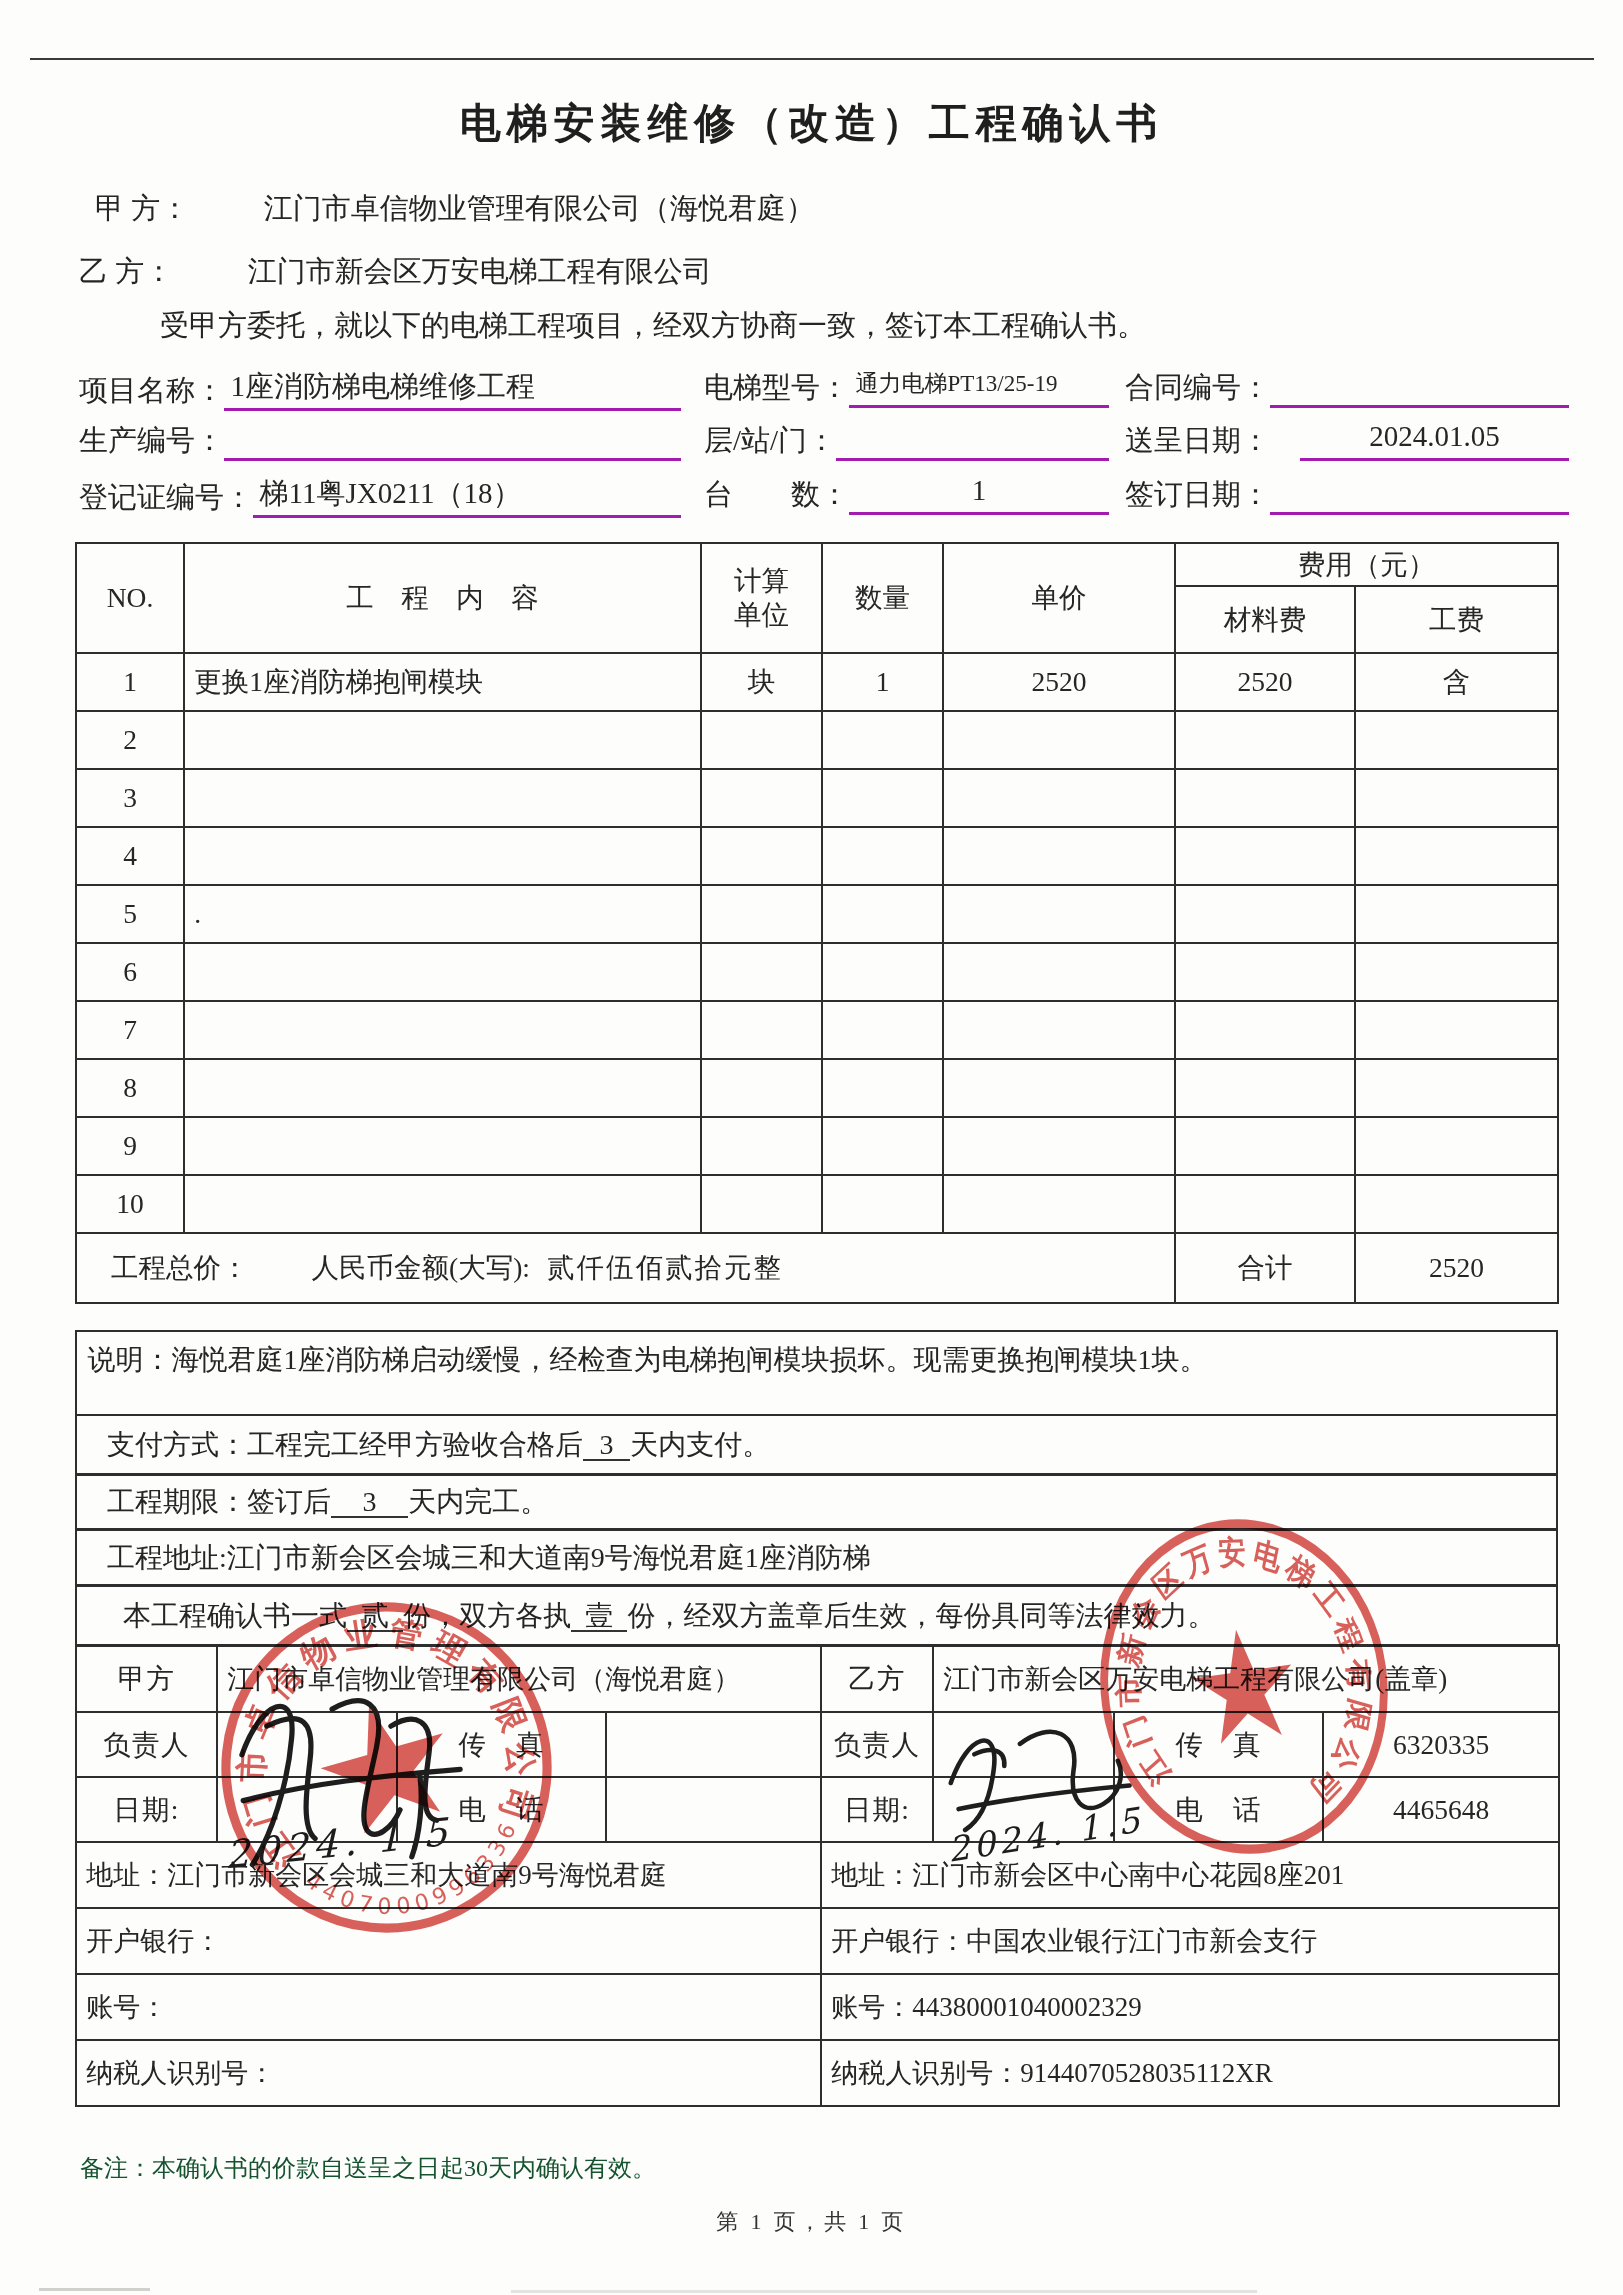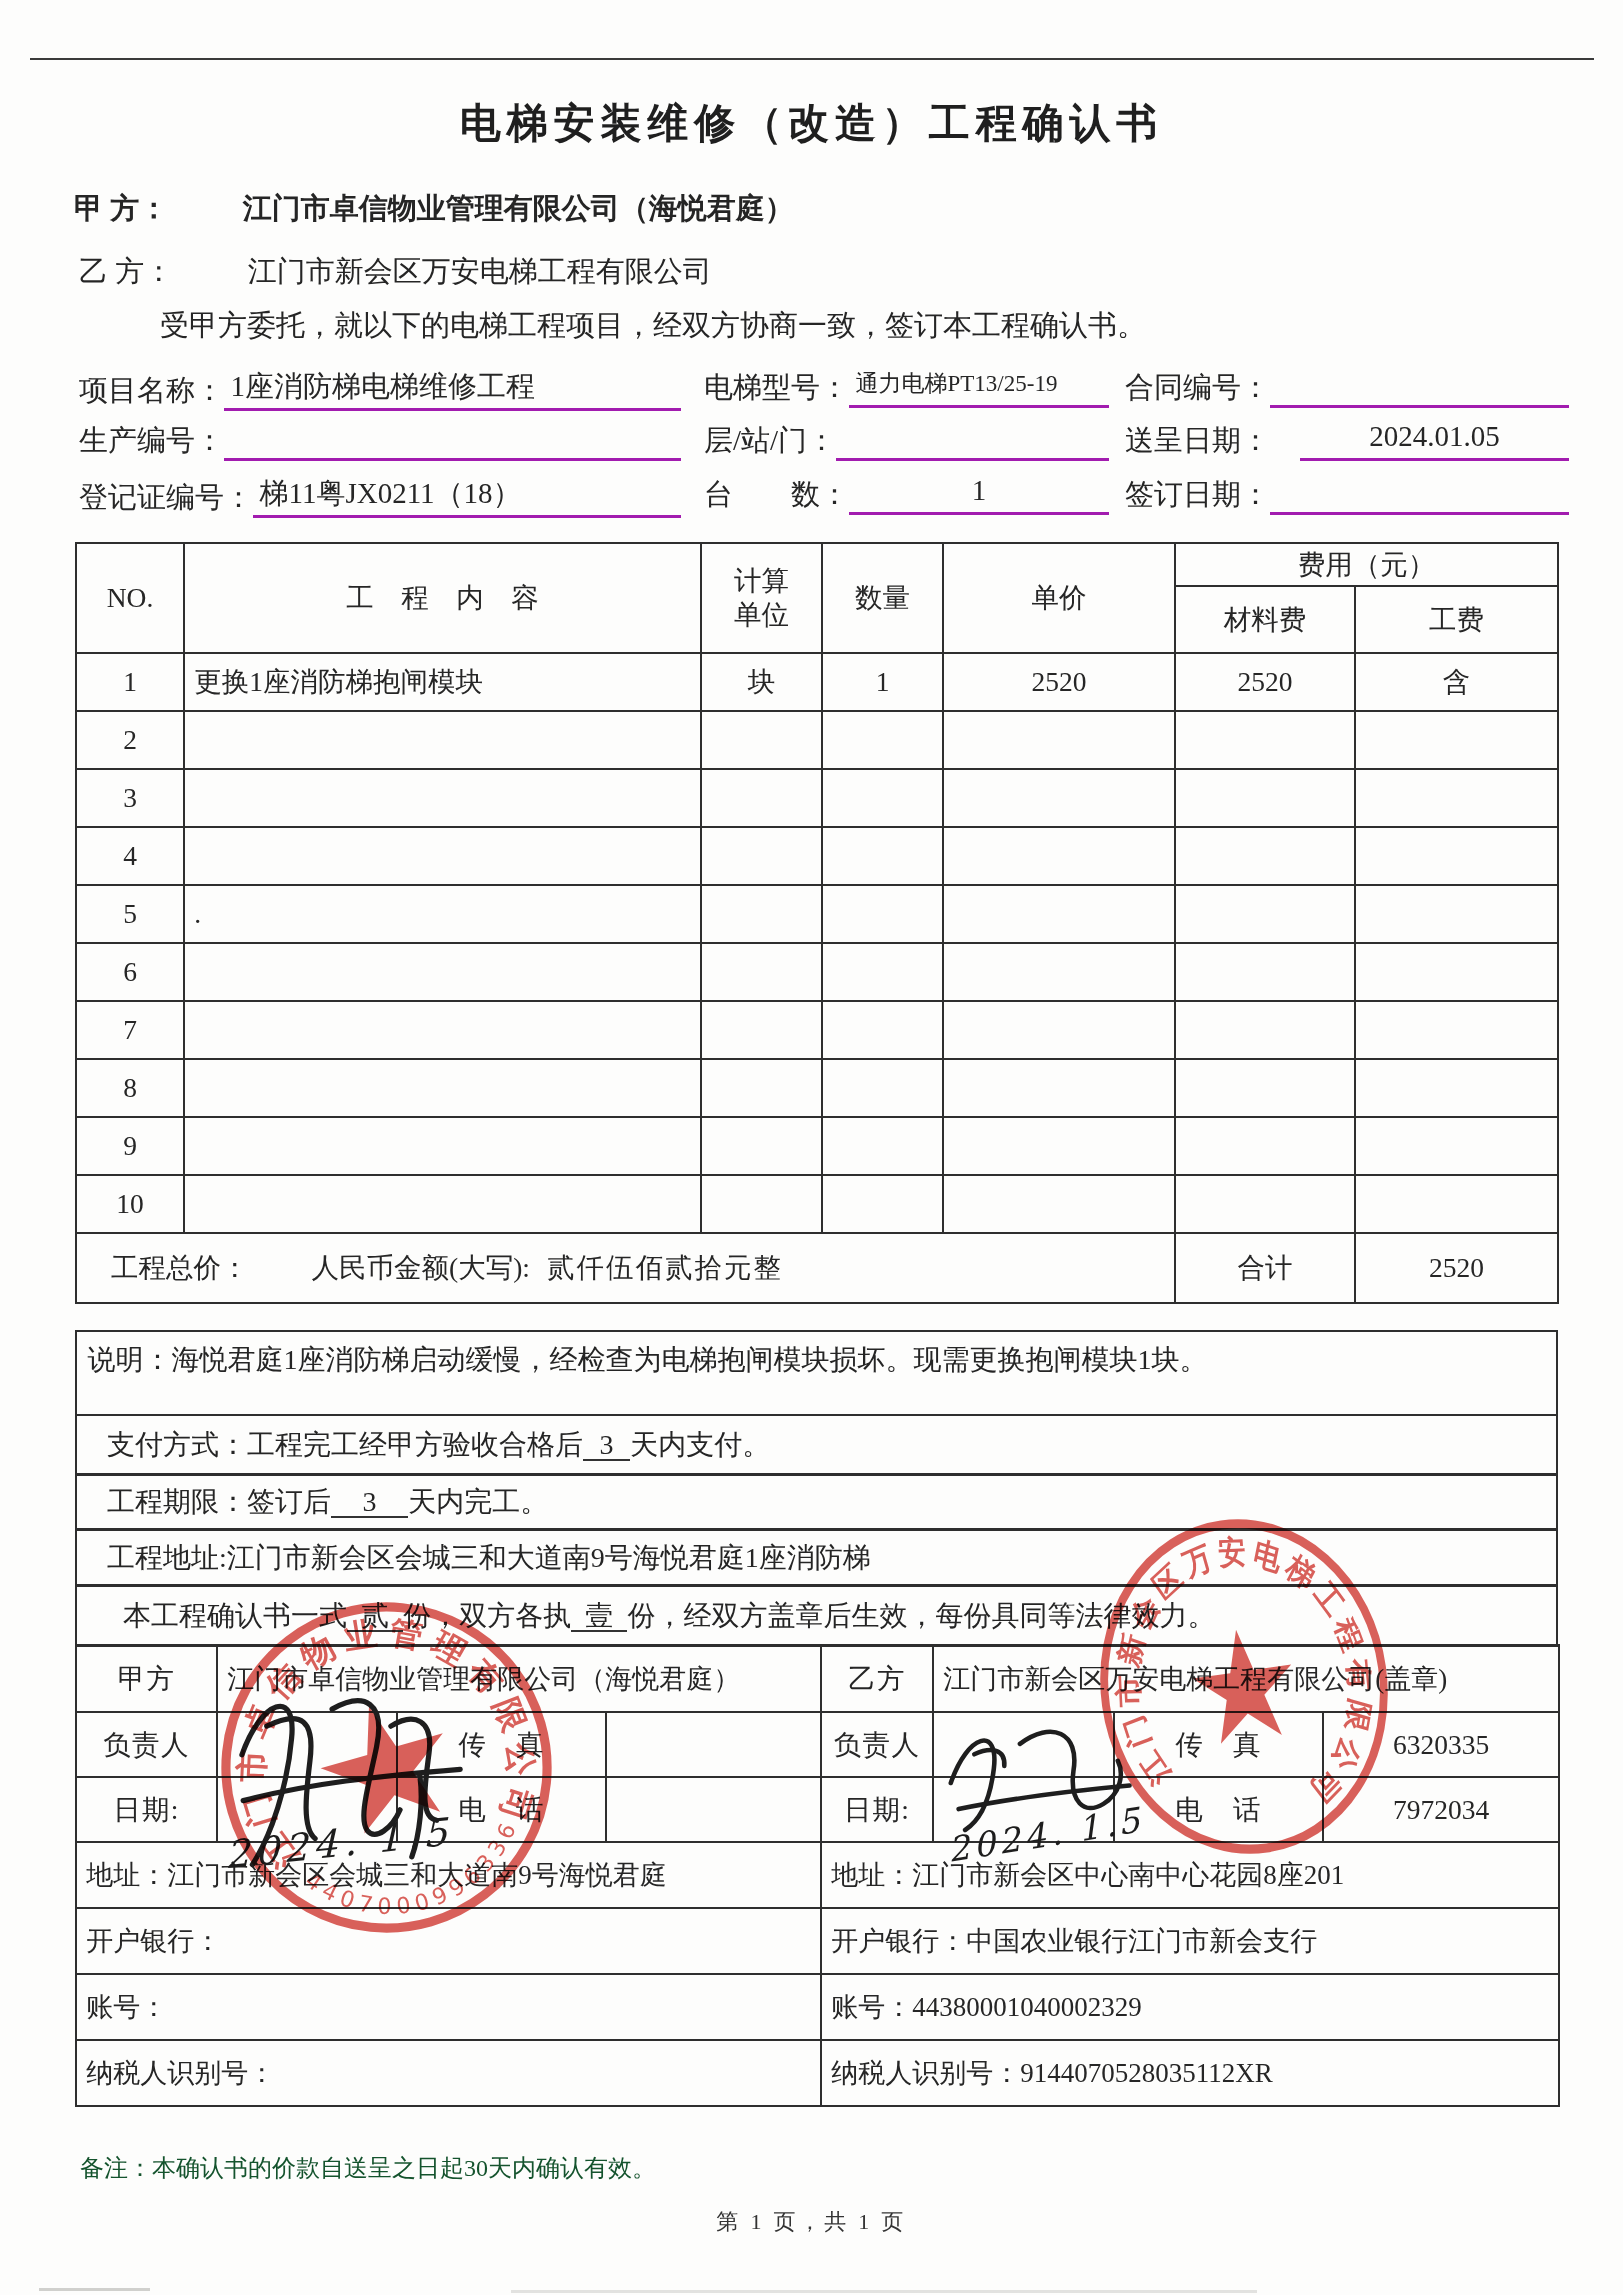--- a/index.html
+++ b/index.html
@@ -71,21 +71,21 @@
 </style>
 </head>
 <body>
 
 <div class="page">
 
   <div class="abs rule" style="left:29.5px; top:58px; width:1564px;"></div>
 
   <div class="abs title">电梯安装维修（改造）工程确认书</div>
 
-  <div class="abs bodyline" style="left:74px; top:189px;font-weight:bold;">
+  <div class="abs bodyline" style="left:95px; top:189px;">
     <span class="label">甲 方：</span>
     <span style="display:inline-block; width:60px;"></span>
     <span>江门市卓信物业管理有限公司（海悦君庭）</span>
   </div>
   <div class="abs bodyline" style="left:79px; top:252px;">
     <span class="label">乙 方：</span>
     <span style="display:inline-block; width:60px;"></span>
     <span>江门市新会区万安电梯工程有限公司</span>
   </div>
   <div class="abs bodyline" style="left:160px; top:306px;">受甲方委托，就以下的电梯工程项目，经双方协商一致，签订本工程确认书。</div>
@@ -314,21 +314,21 @@
         <td>6320335</td>
       </tr>
       <tr class="r3">
         <td class="lab">日期:</td>
         <td></td>
         <td class="lab">电　话</td>
         <td></td>
         <td class="lab">日期:</td>
         <td></td>
         <td class="lab">电　话</td>
-        <td>7972034</td>
+        <td>4465648</td>
       </tr>
       <tr class="r4">
         <td colspan="4" class="val-l">地址：江门市新会区会城三和大道南9号海悦君庭</td>
         <td colspan="4" class="val-l">地址：江门市新会区中心南中心花园8座201</td>
       </tr>
       <tr class="r5">
         <td colspan="4" class="val-l"><span>开户银行：</span><span></span></td>
         <td colspan="4" class="val-l"><span>开户银行：</span><span>中国农业银行江门市新会支行</span></td>
       </tr>
       <tr class="r6">

